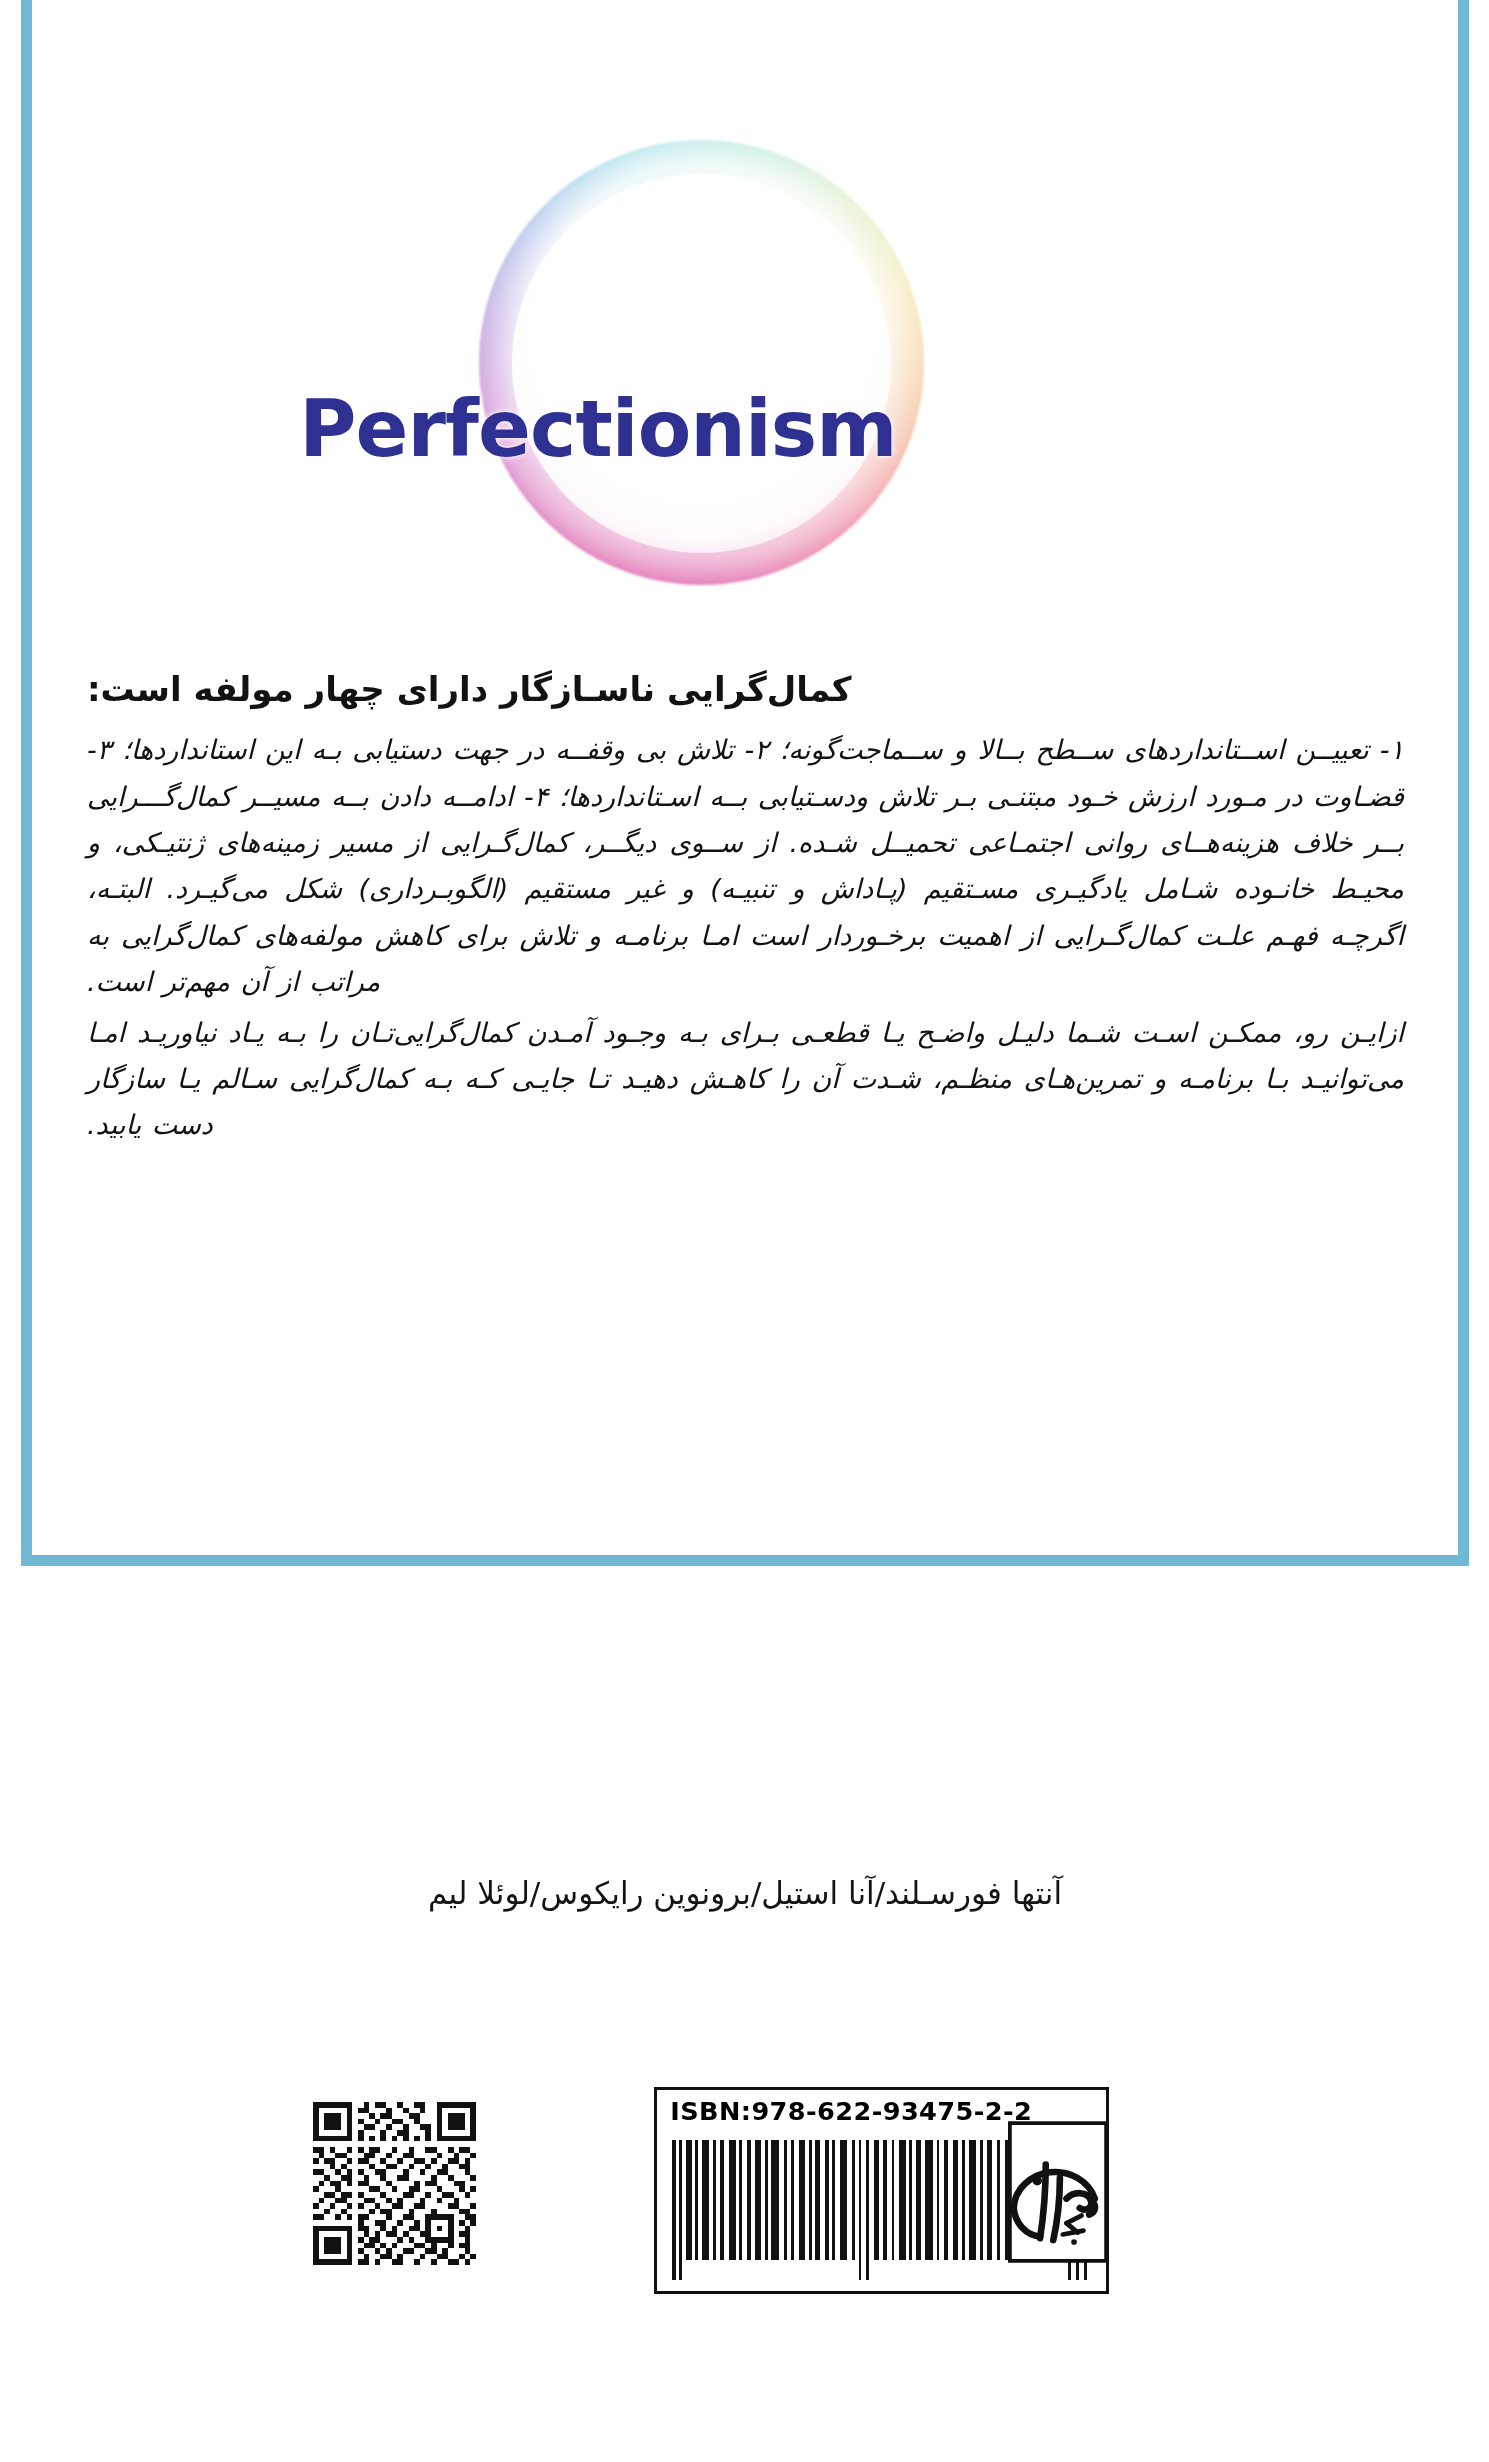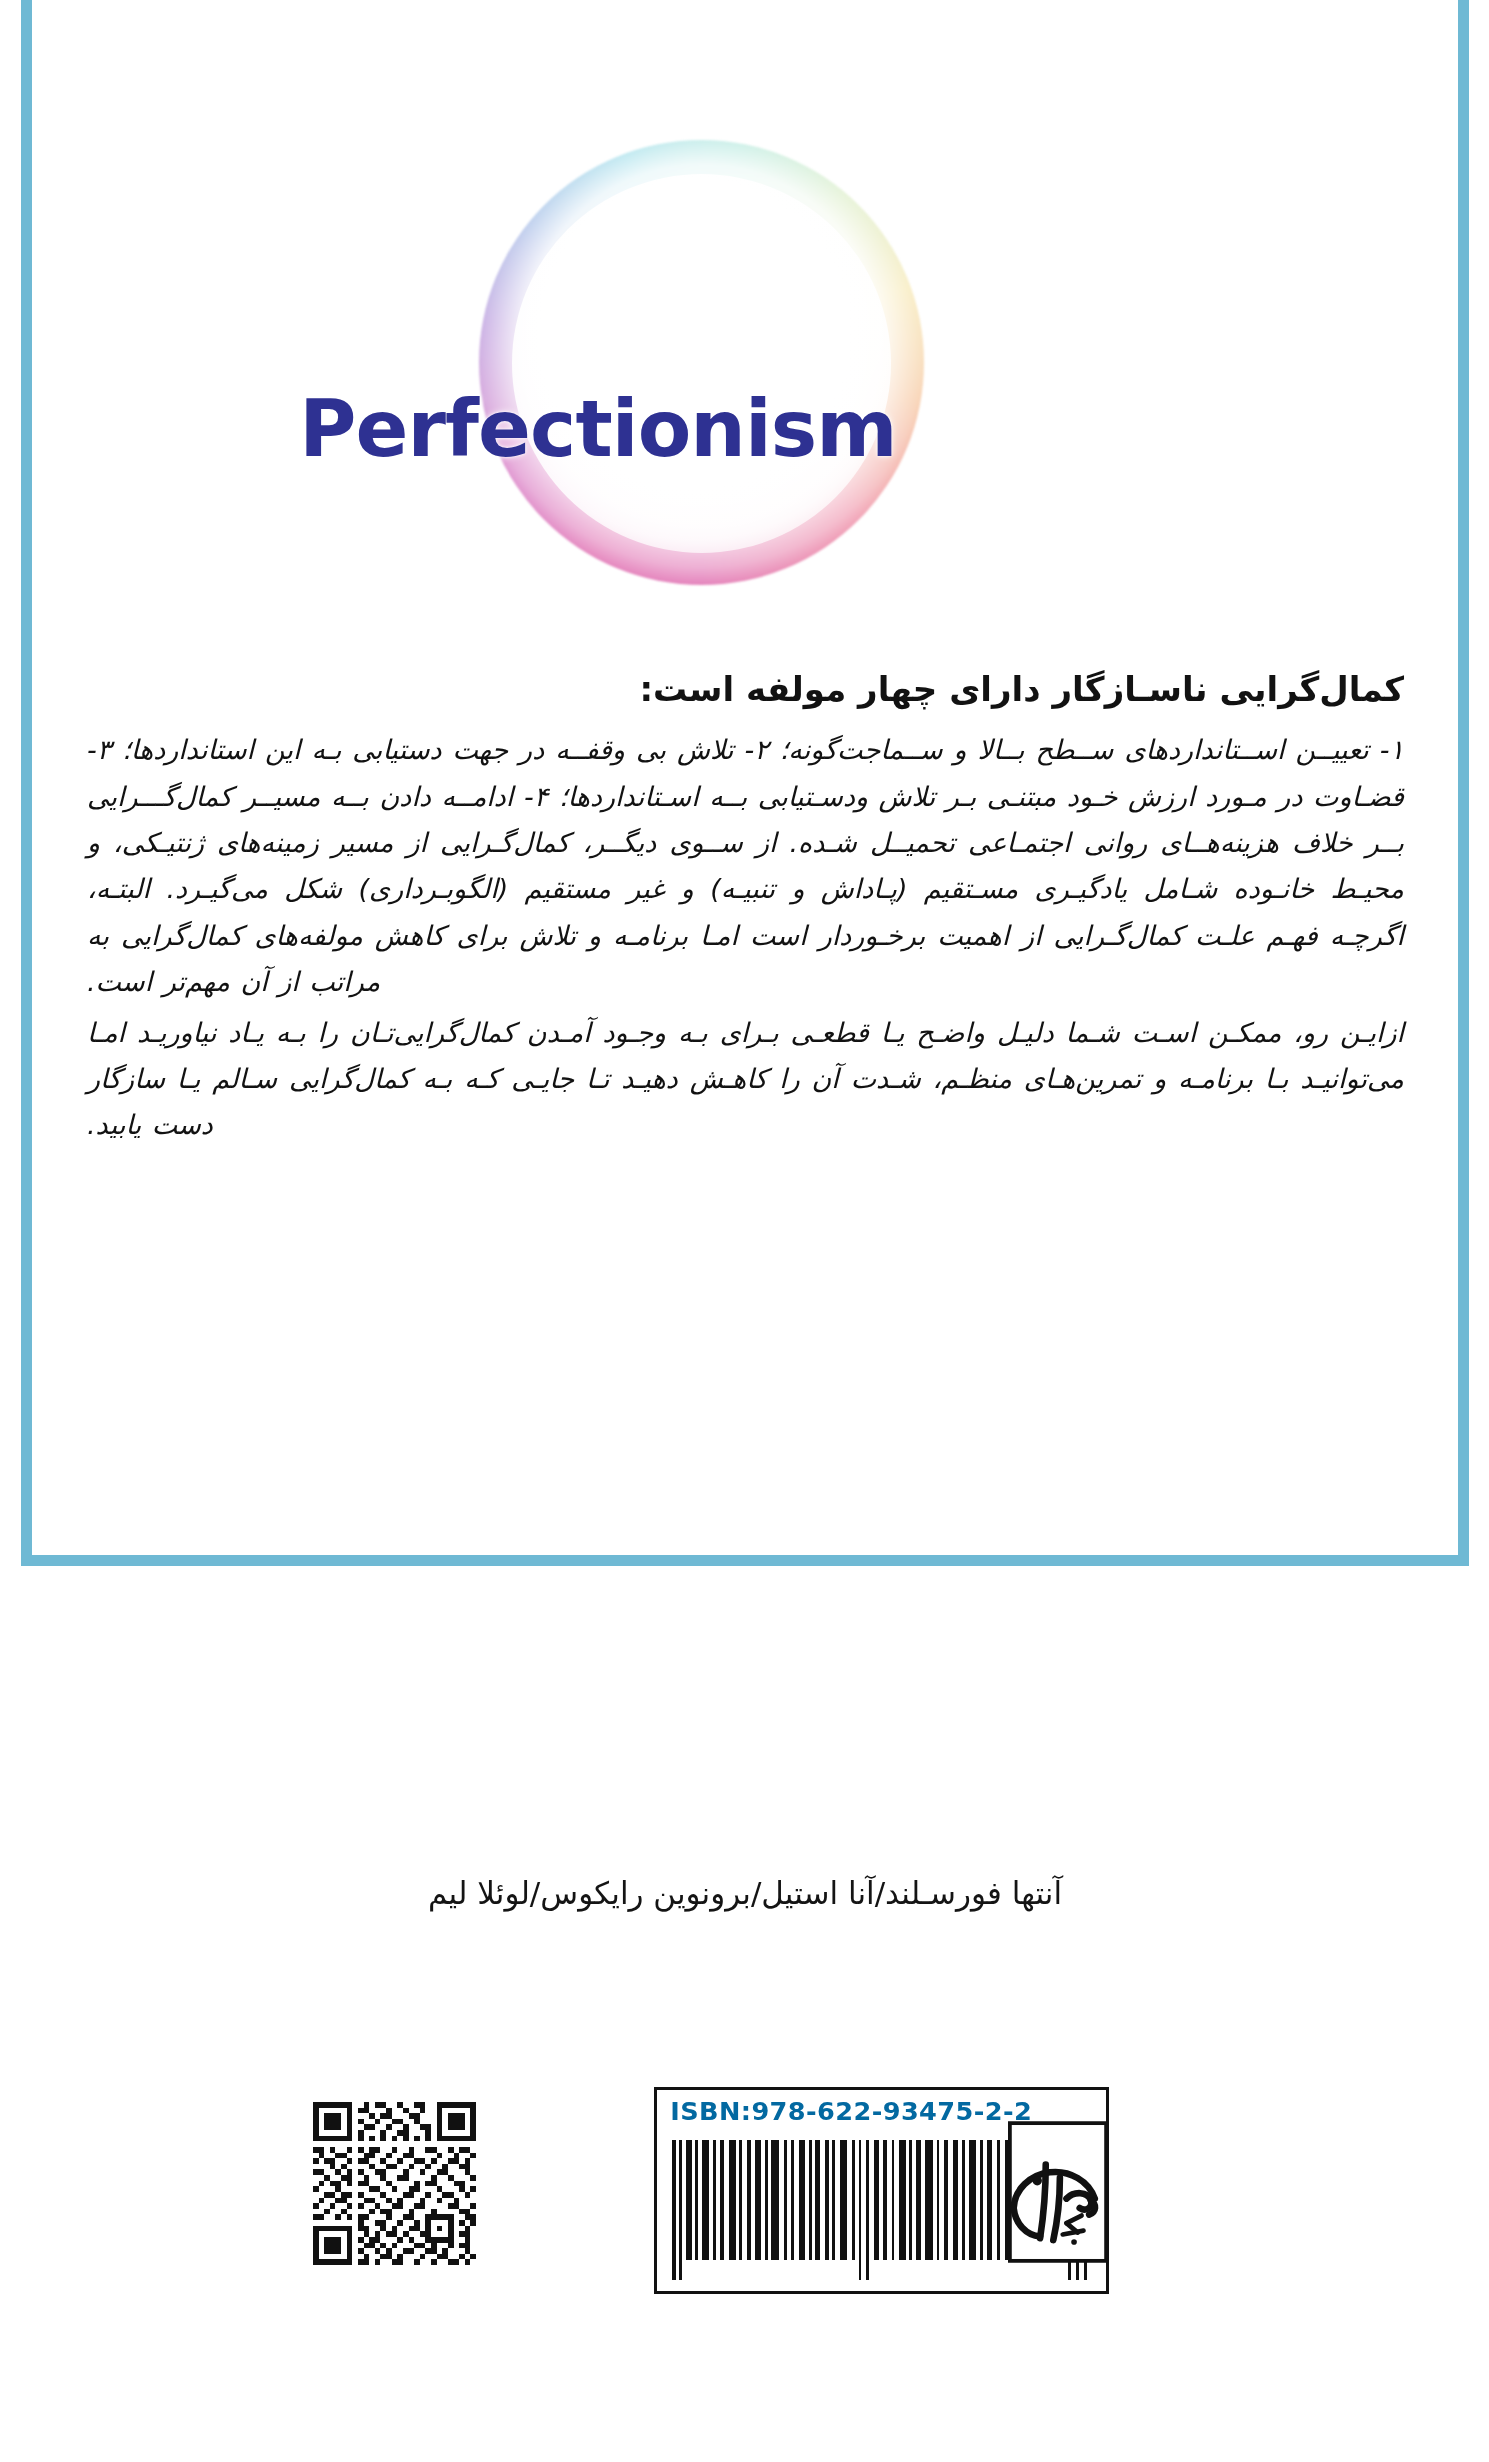--- a/index.html
+++ b/index.html
@@ -87,21 +87,21 @@
   #text-block{
     position:absolute;
     left:87px;top:663px;
     width:1317px;
     direction:rtl;text-align:justify;
     font-family:"DejaVu Sans","Liberation Sans",sans-serif;
     color:#121212;
   }
   #body-heading{
     font-size:34px;font-weight:700;
-    text-align:right;
+    text-align:left;
     margin:0 0 11.4px 0;line-height:1.55;
   }
   .body-para{
     font-size:27px;
     line-height:1.72;
     margin:0 0 3.8px 0;
     text-align:justify;
     text-align-last:left;
     word-spacing:1.9px;
     font-style:italic;
@@ -136,21 +136,21 @@
     width:455px;height:207px;
     border:3.8px solid #111;
     box-sizing:border-box;
     background:#fff;
     display:flex;flex-direction:column;
   }
   #isbn-label{
     direction:ltr;
     font-family:"DejaVu Sans","Liberation Sans",sans-serif;
     font-weight:700;font-size:25.6px;
-    color:#0369a1;
+    color:#000000;
     padding:5.7px 0 3.8px 13.3px;
     text-align:left;
     letter-spacing:0.4px;
   }
   #barcode-strip{
     flex:1;
     position:relative;
     margin:0 13.3px 9.5px 13.3px;
     display:flex;align-items:flex-end;
     gap:0;

